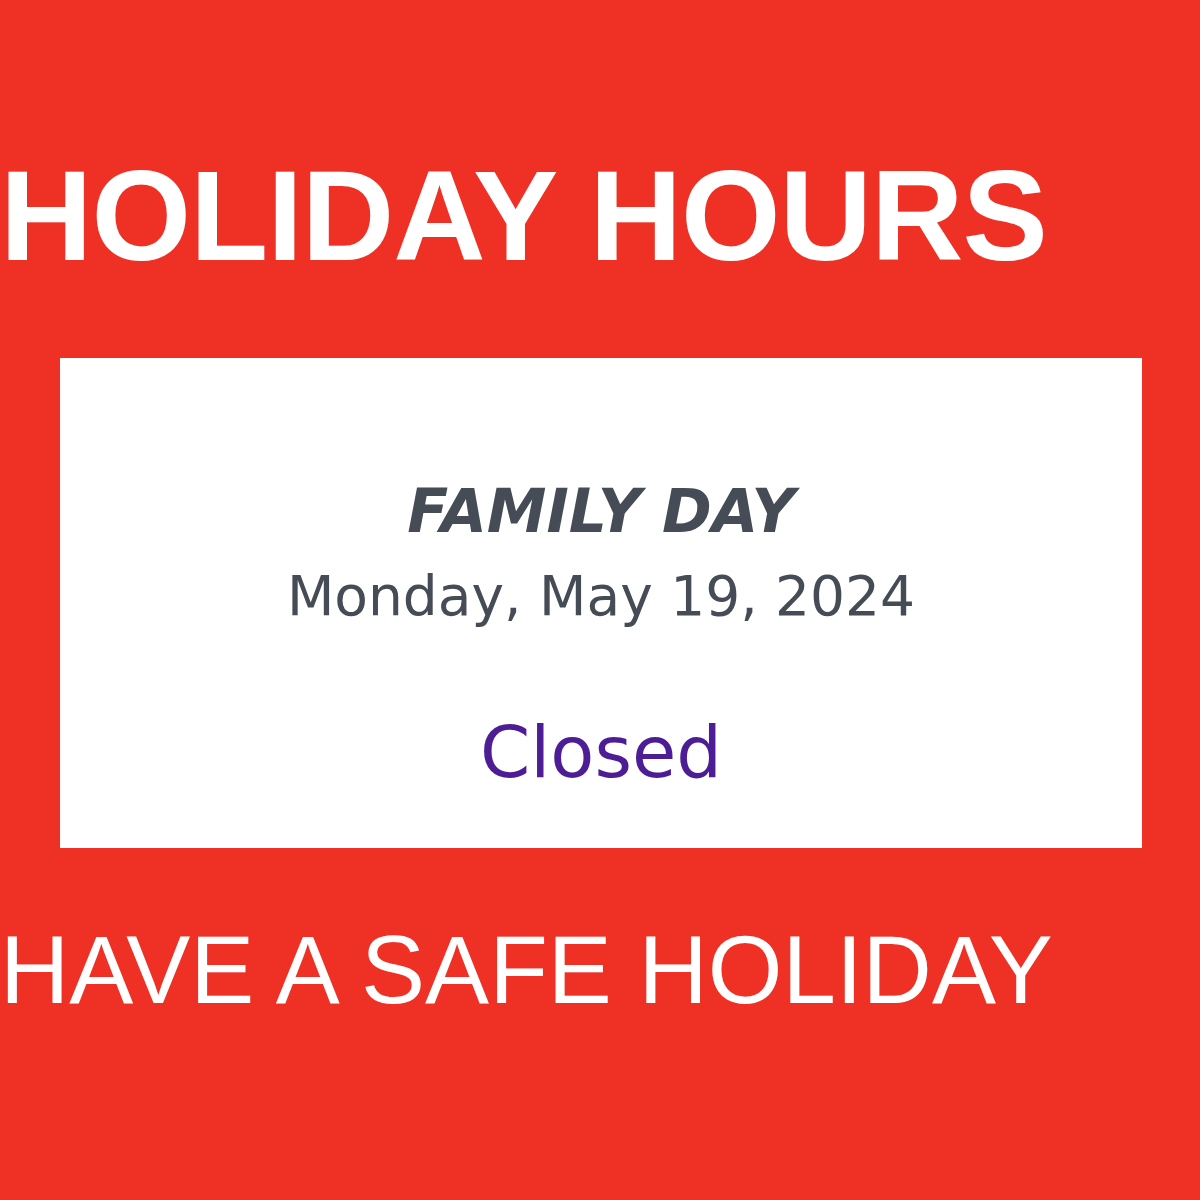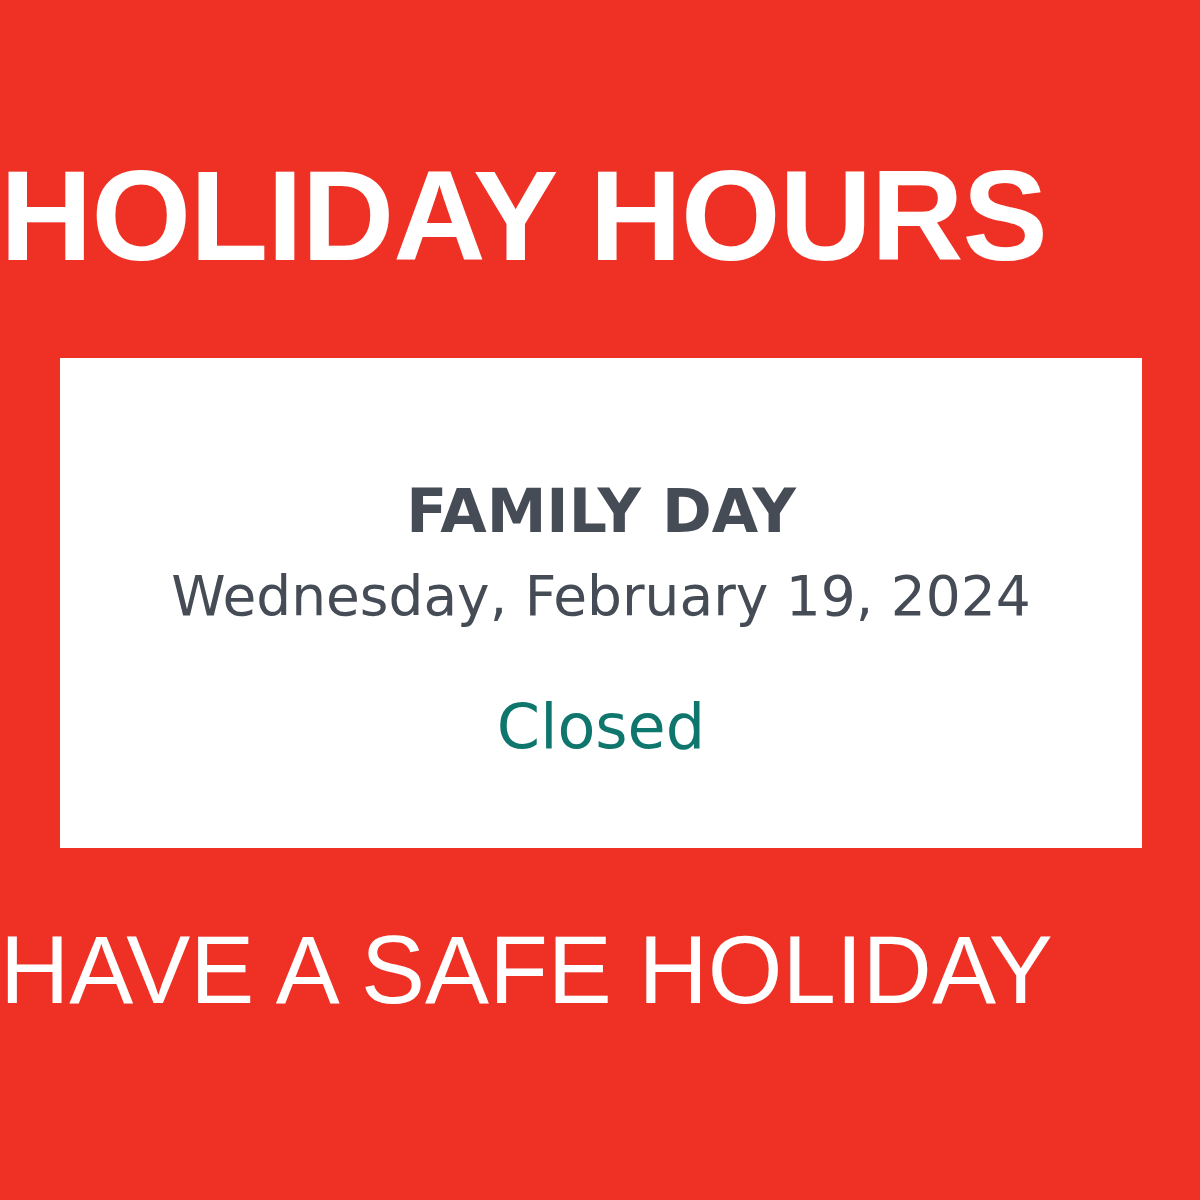--- a/index.html
+++ b/index.html
@@ -58,39 +58,40 @@
   .holiday-name {
     margin-top: 123px;
     color: #464c55;
     font-family: "DejaVu Sans", sans-serif;
     font-weight: bold;
     font-size: 60px;
     line-height: 1.0;
     letter-spacing: 0px;
     text-align: center;
     white-space: nowrap;
+    font-style: italic;
   }
 
   .holiday-date {
     margin-top: 28px;
     color: #464c55;
     font-family: "DejaVu Sans", sans-serif;
     font-weight: normal;
     font-size: 55px;
     line-height: 1.0;
     text-align: center;
     white-space: nowrap;
   }
 
   .holiday-status {
-    margin-top: 72px;
-    color: #0f766e;
+    margin-top: 92px;
+    color: #4c1d95;
     font-family: "DejaVu Sans", sans-serif;
     font-weight: normal;
-    font-size: 62px;
+    font-size: 72px;
     line-height: 1.0;
     text-align: center;
     white-space: nowrap;
   }
 
   
   .poster-footer {
     position: absolute;
     top: 922px;
     left: 0;
@@ -107,19 +108,19 @@
 </style>
 </head>
 <body>
 
 <div class="poster">
 
   <div class="poster-title">HOLIDAY HOURS</div>
 
   <div class="info-card">
     <div class="holiday-name">FAMILY DAY</div>
-    <div class="holiday-date">Wednesday, February 19, 2024</div>
+    <div class="holiday-date">Monday, May 19, 2024</div>
     <div class="holiday-status">Closed</div>
   </div>
 
   <div class="poster-footer">HAVE A SAFE HOLIDAY</div>
 
 </div>
 
 </body></html>

